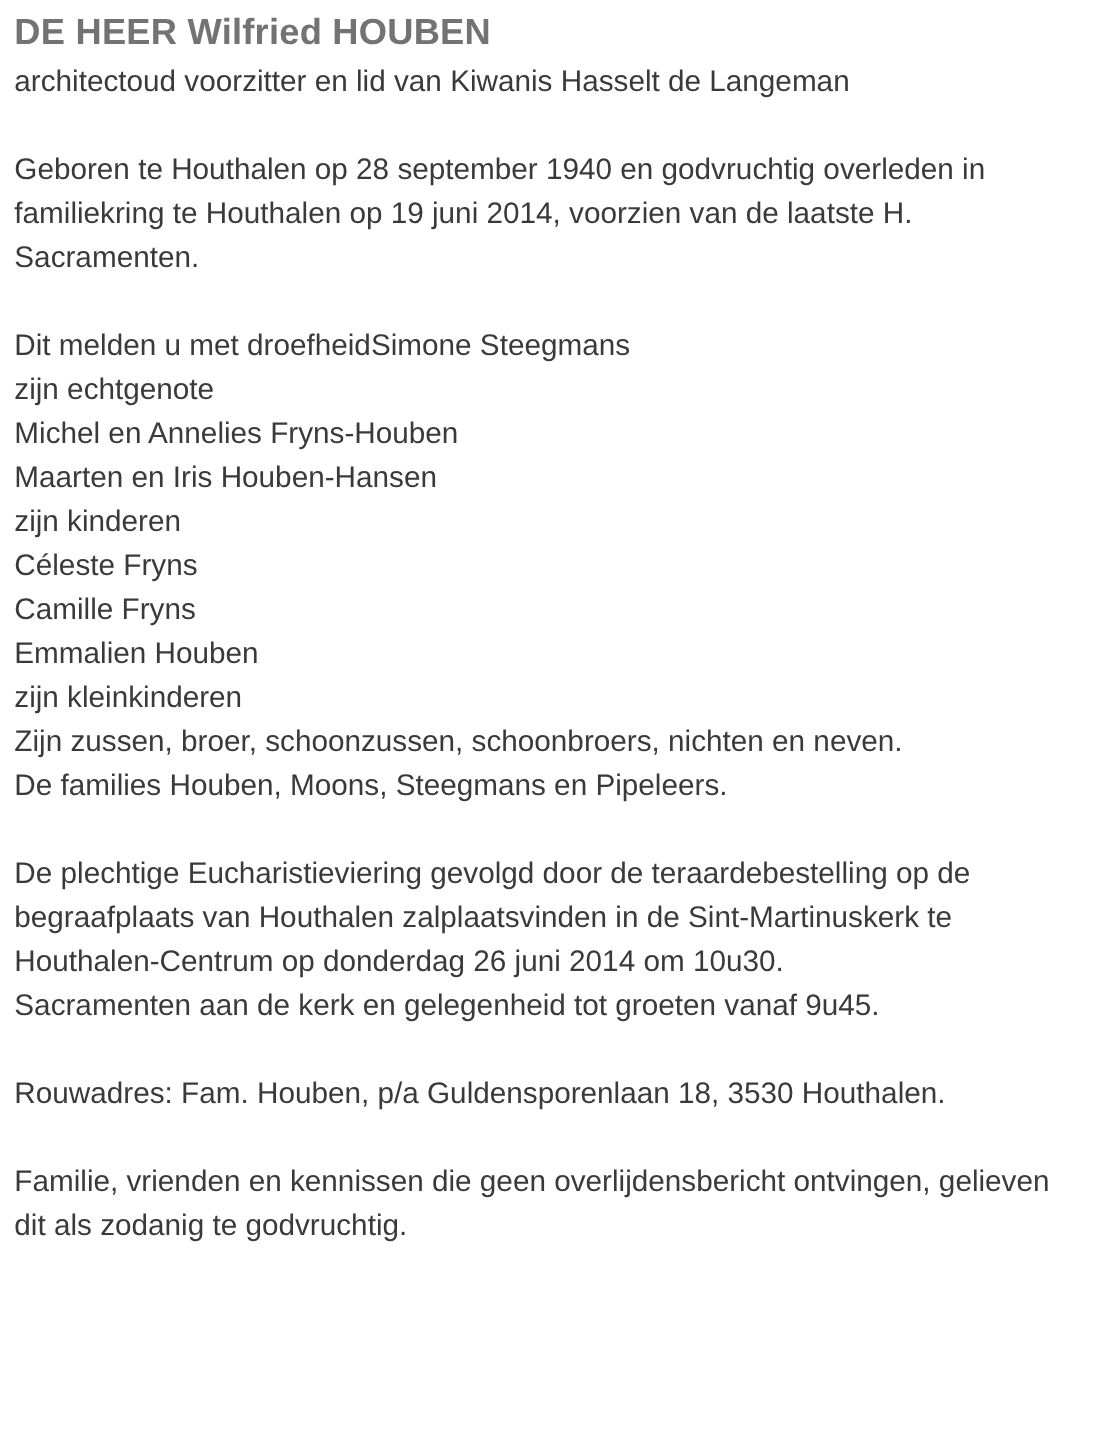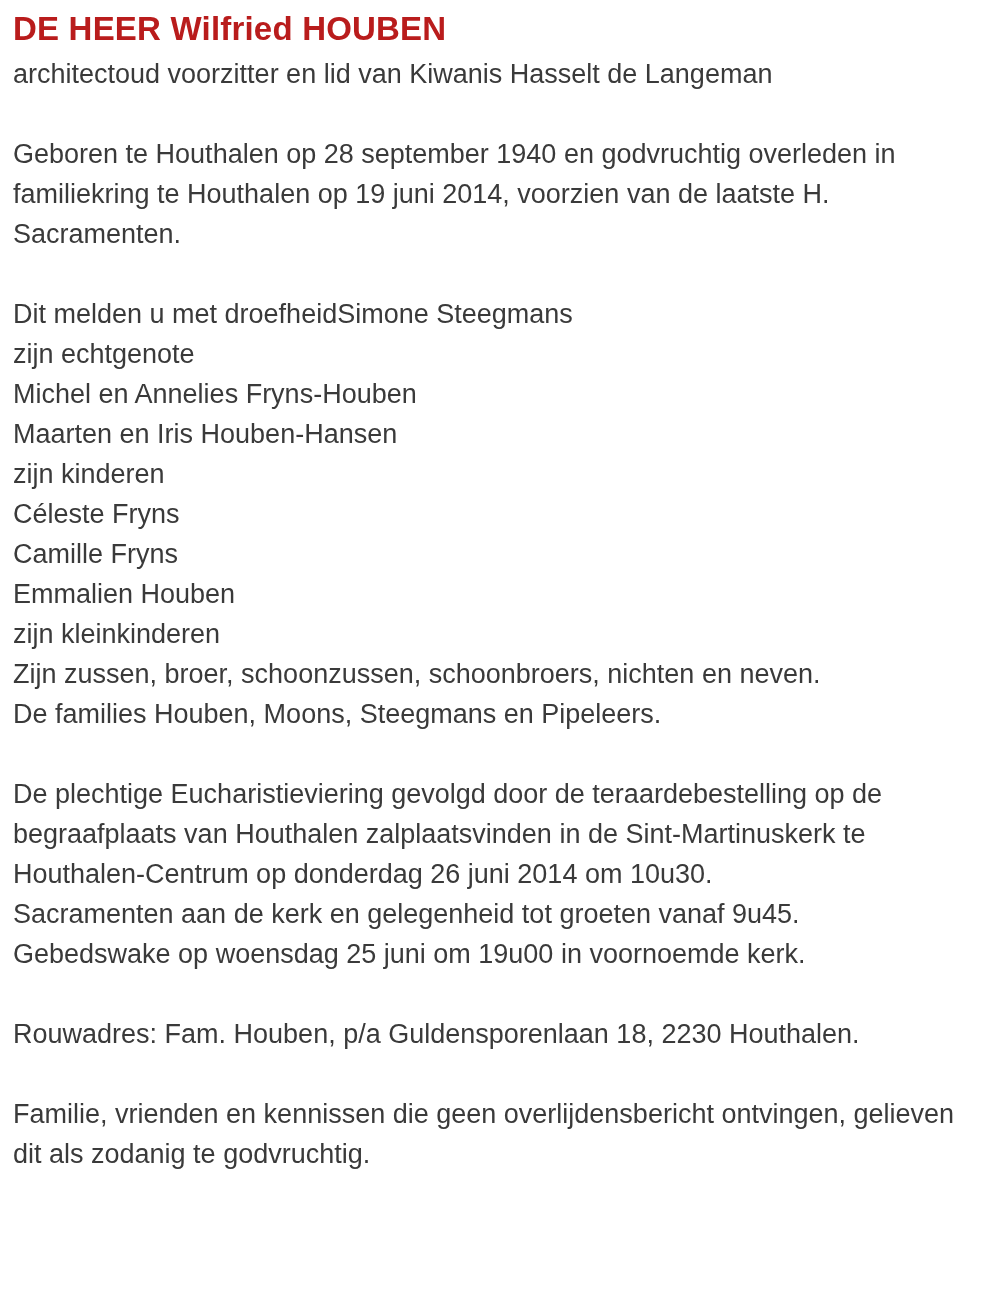--- a/index.html
+++ b/index.html
@@ -29,22 +29,22 @@
     max-width: 975px;
   }
   #blocks .block:first-child {
     margin-top: 2px;
   }
 </style>
 </head>
 <body style="background: rgb(255, 255, 255); color: rgb(58, 58, 58);">
 
 <div class="page">
-  <h1 class="doc-title" style="color: #b91c1c;">DE HEER Wilfried HOUBEN</h1>
+  <h1 class="doc-title" style="color: #737373;">DE HEER Wilfried HOUBEN</h1>
   <div id="blocks">
       <p class="block"><span>architectoud voorzitter en lid van Kiwanis Hasselt de Langeman</span></p>
       <p class="block"><span>Geboren te Houthalen op 28 september 1940 en godvruchtig overleden in familiekring te Houthalen op 19 juni 2014, voorzien van de laatste H. Sacramenten.</span></p>
       <p class="block"><span>Dit melden u met droefheidSimone Steegmans</span><br><span>zijn echtgenote</span><br><span>Michel en Annelies Fryns-Houben</span><br><span>Maarten en Iris Houben-Hansen</span><br><span>zijn kinderen</span><br><span>Céleste Fryns</span><br><span>Camille Fryns</span><br><span>Emmalien Houben</span><br><span>zijn kleinkinderen</span><br><span>Zijn zussen, broer, schoonzussen, schoonbroers, nichten en neven.</span><br><span>De families Houben, Moons, Steegmans en Pipeleers.</span></p>
-      <p class="block"><span>De plechtige Eucharistieviering gevolgd door de teraardebestelling op de begraafplaats van Houthalen zalplaatsvinden in de Sint-Martinuskerk te Houthalen-Centrum op donderdag 26 juni 2014 om 10u30.</span><br><span>Sacramenten aan de kerk en gelegenheid tot groeten vanaf 9u45.</span><br><span>Gebedswake op woensdag 25 juni om 19u00 in voornoemde kerk.</span></p>
-      <p class="block"><span>Rouwadres: Fam. Houben, p/a Guldensporenlaan 18, 2230 Houthalen.</span></p>
+      <p class="block"><span>De plechtige Eucharistieviering gevolgd door de teraardebestelling op de begraafplaats van Houthalen zalplaatsvinden in de Sint-Martinuskerk te Houthalen-Centrum op donderdag 26 juni 2014 om 10u30.</span><br><span>Sacramenten aan de kerk en gelegenheid tot groeten vanaf 9u45.</span><br></p>
+      <p class="block"><span>Rouwadres: Fam. Houben, p/a Guldensporenlaan 18, 3530 Houthalen.</span></p>
       <p class="block"><span>Familie, vrienden en kennissen die geen overlijdensbericht ontvingen, gelieven dit als zodanig te godvruchtig.</span></p>
     </div>
 </div>
 
 </body></html>

